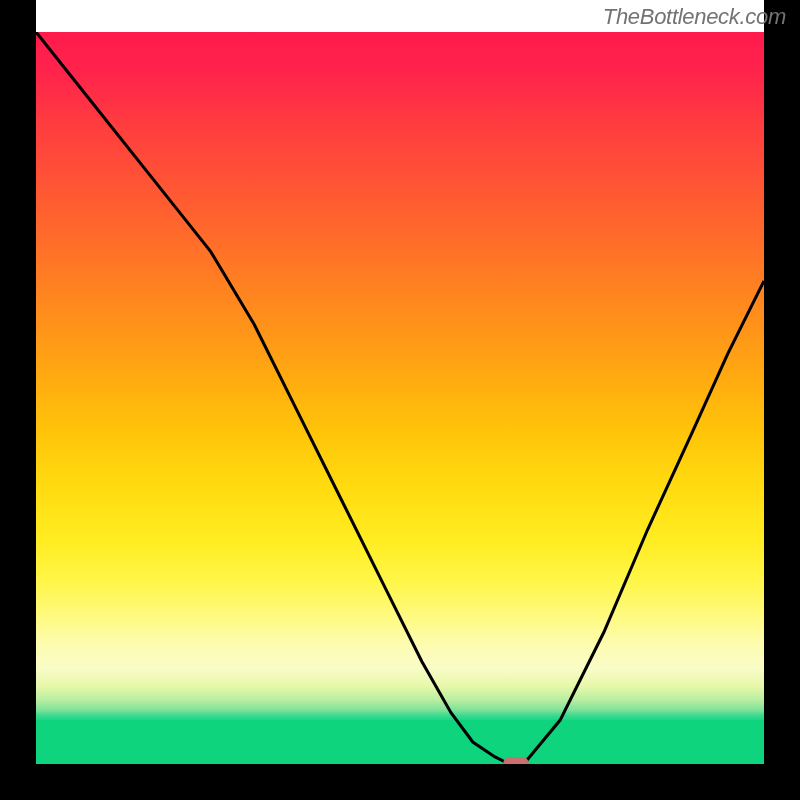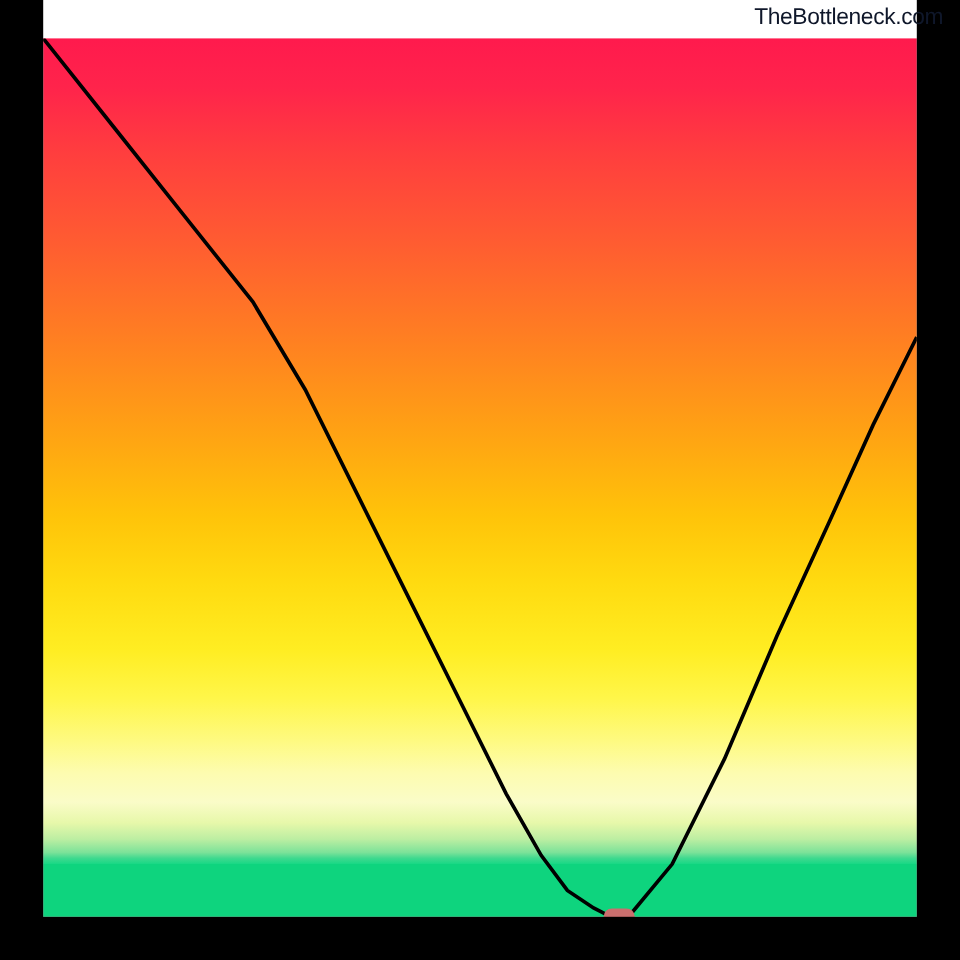--- a/index.html
+++ b/index.html
@@ -10,25 +10,26 @@
   }
   .wrapper {
     width: 800px;
     height: 800px;
     position: relative;
   }
   .watermark {
     position: absolute;
     top: 4px;
     right: 14px;
-    color: #0f172a;
-    font-size: 19px;
+    color: #737373;
+    font-size: 22px;
     font-weight: 500;
     z-index: 20;
     letter-spacing: -0.3px;
+    font-style: italic;
   }
   .frame {
     position: absolute;
     inset: 0;
     border-left: 36px solid #000;
     border-right: 36px solid #000;
     border-bottom: 36px solid #000;
     box-sizing: border-box;
     pointer-events: none;
     z-index: 15;

